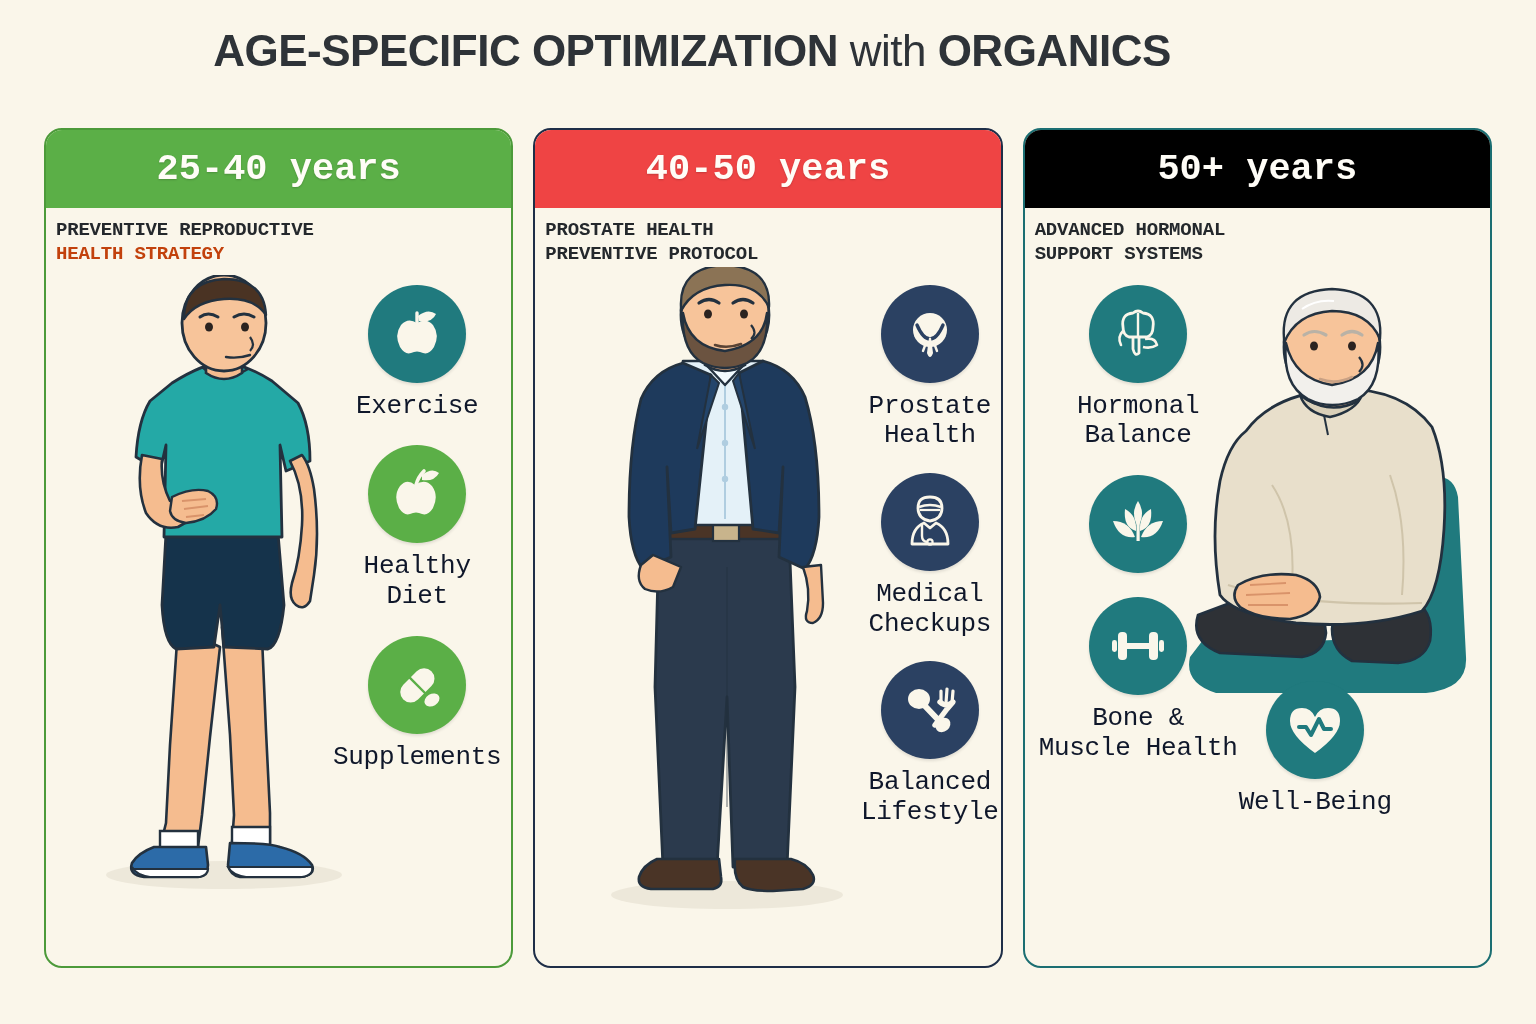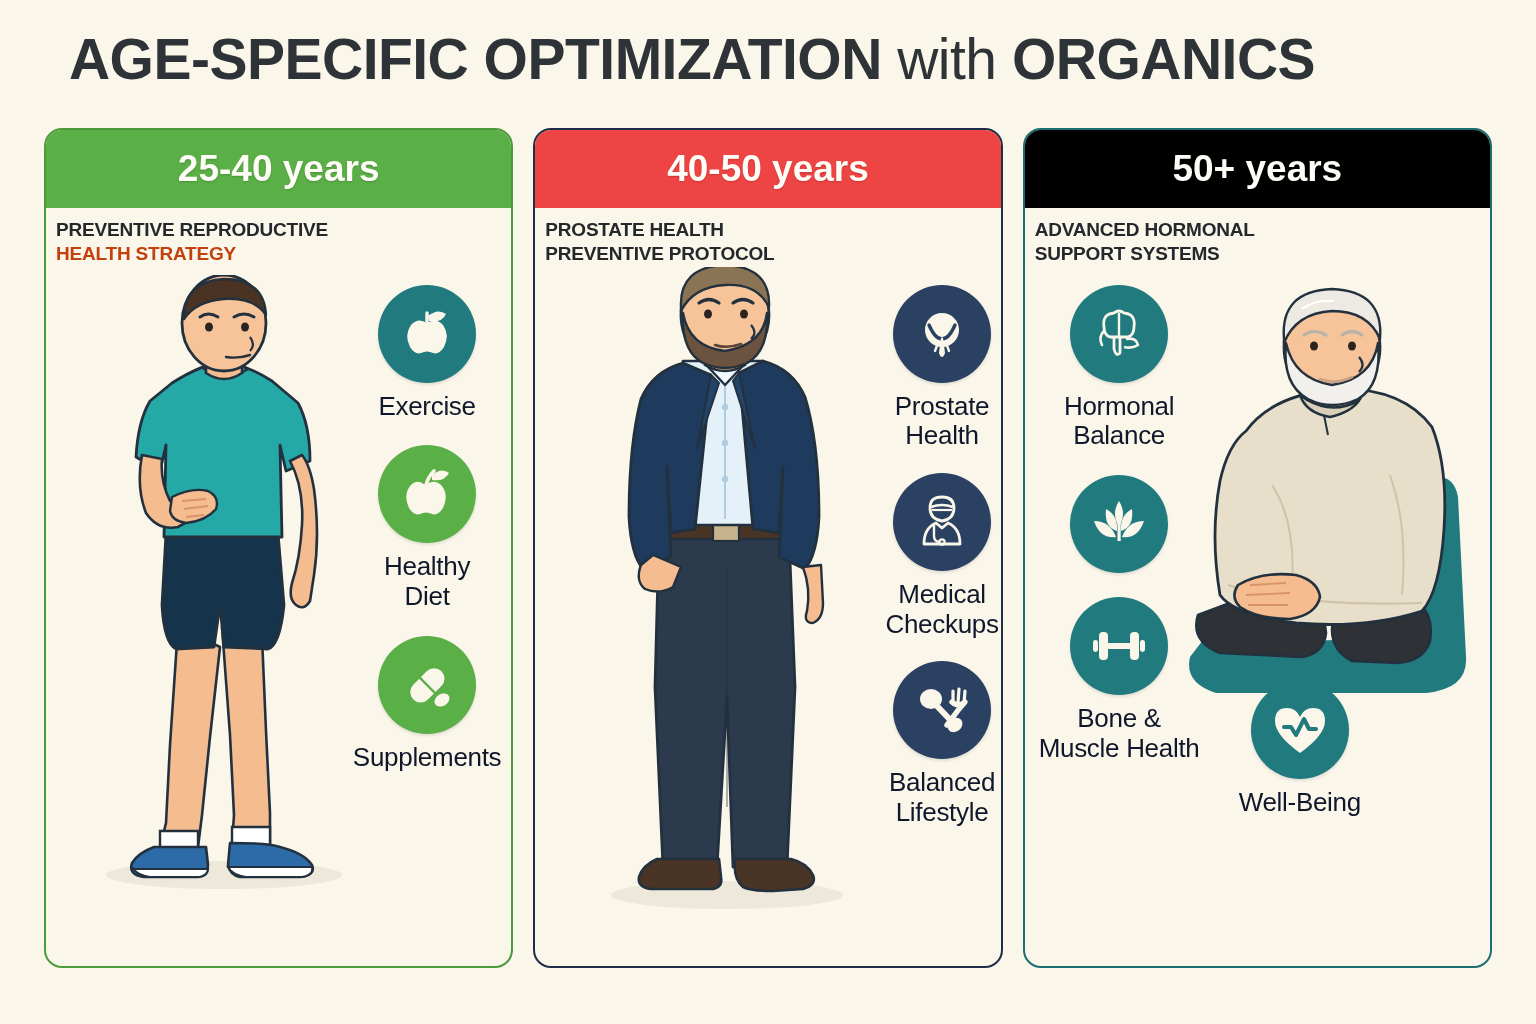--- a/index.html
+++ b/index.html
@@ -7,40 +7,41 @@
     width: 1536px; height: 1024px;
     background: #FAF6EA;
     font-family: "Liberation Sans", sans-serif;
     overflow: hidden;
   }
   .page { position: relative; width: 1536px; height: 1024px; background: #FAF6EA; }
 
   .page-title {
     position: absolute; top: 26px; left: 0; width: 1384px;
     text-align: center;
-    font-size: 57px;
+    font-size: 44px;
     font-weight: bold;
     letter-spacing: -0.5px;
     color: #2E3338;
     white-space: nowrap;
   }
   .page-title .light { font-weight: normal; }
 
   .columns {
     position: absolute; top: 128px; left: 44px;
     width: 1448px; height: 840px;
     display: flex; gap: 20px;
   }
   .card {
     position: relative;
     flex: 1 1 0;
     border-radius: 18px;
     border: 2px solid #5BAF47;
     background: #FAF6EA;
     overflow: hidden;
+    font-family: Liberation Mono, monospace;
   }
   .card.c1 { border-color: #4C9A3A; }
   .card.c2 { border-color: #1E2E48; }
   .card.c3 { border-color: #1B6E72; }
 
   .card-header {
     height: 78px;
     display: flex; align-items: center; justify-content: center;
     color: #FFFDF7;
     font-size: 37px;

